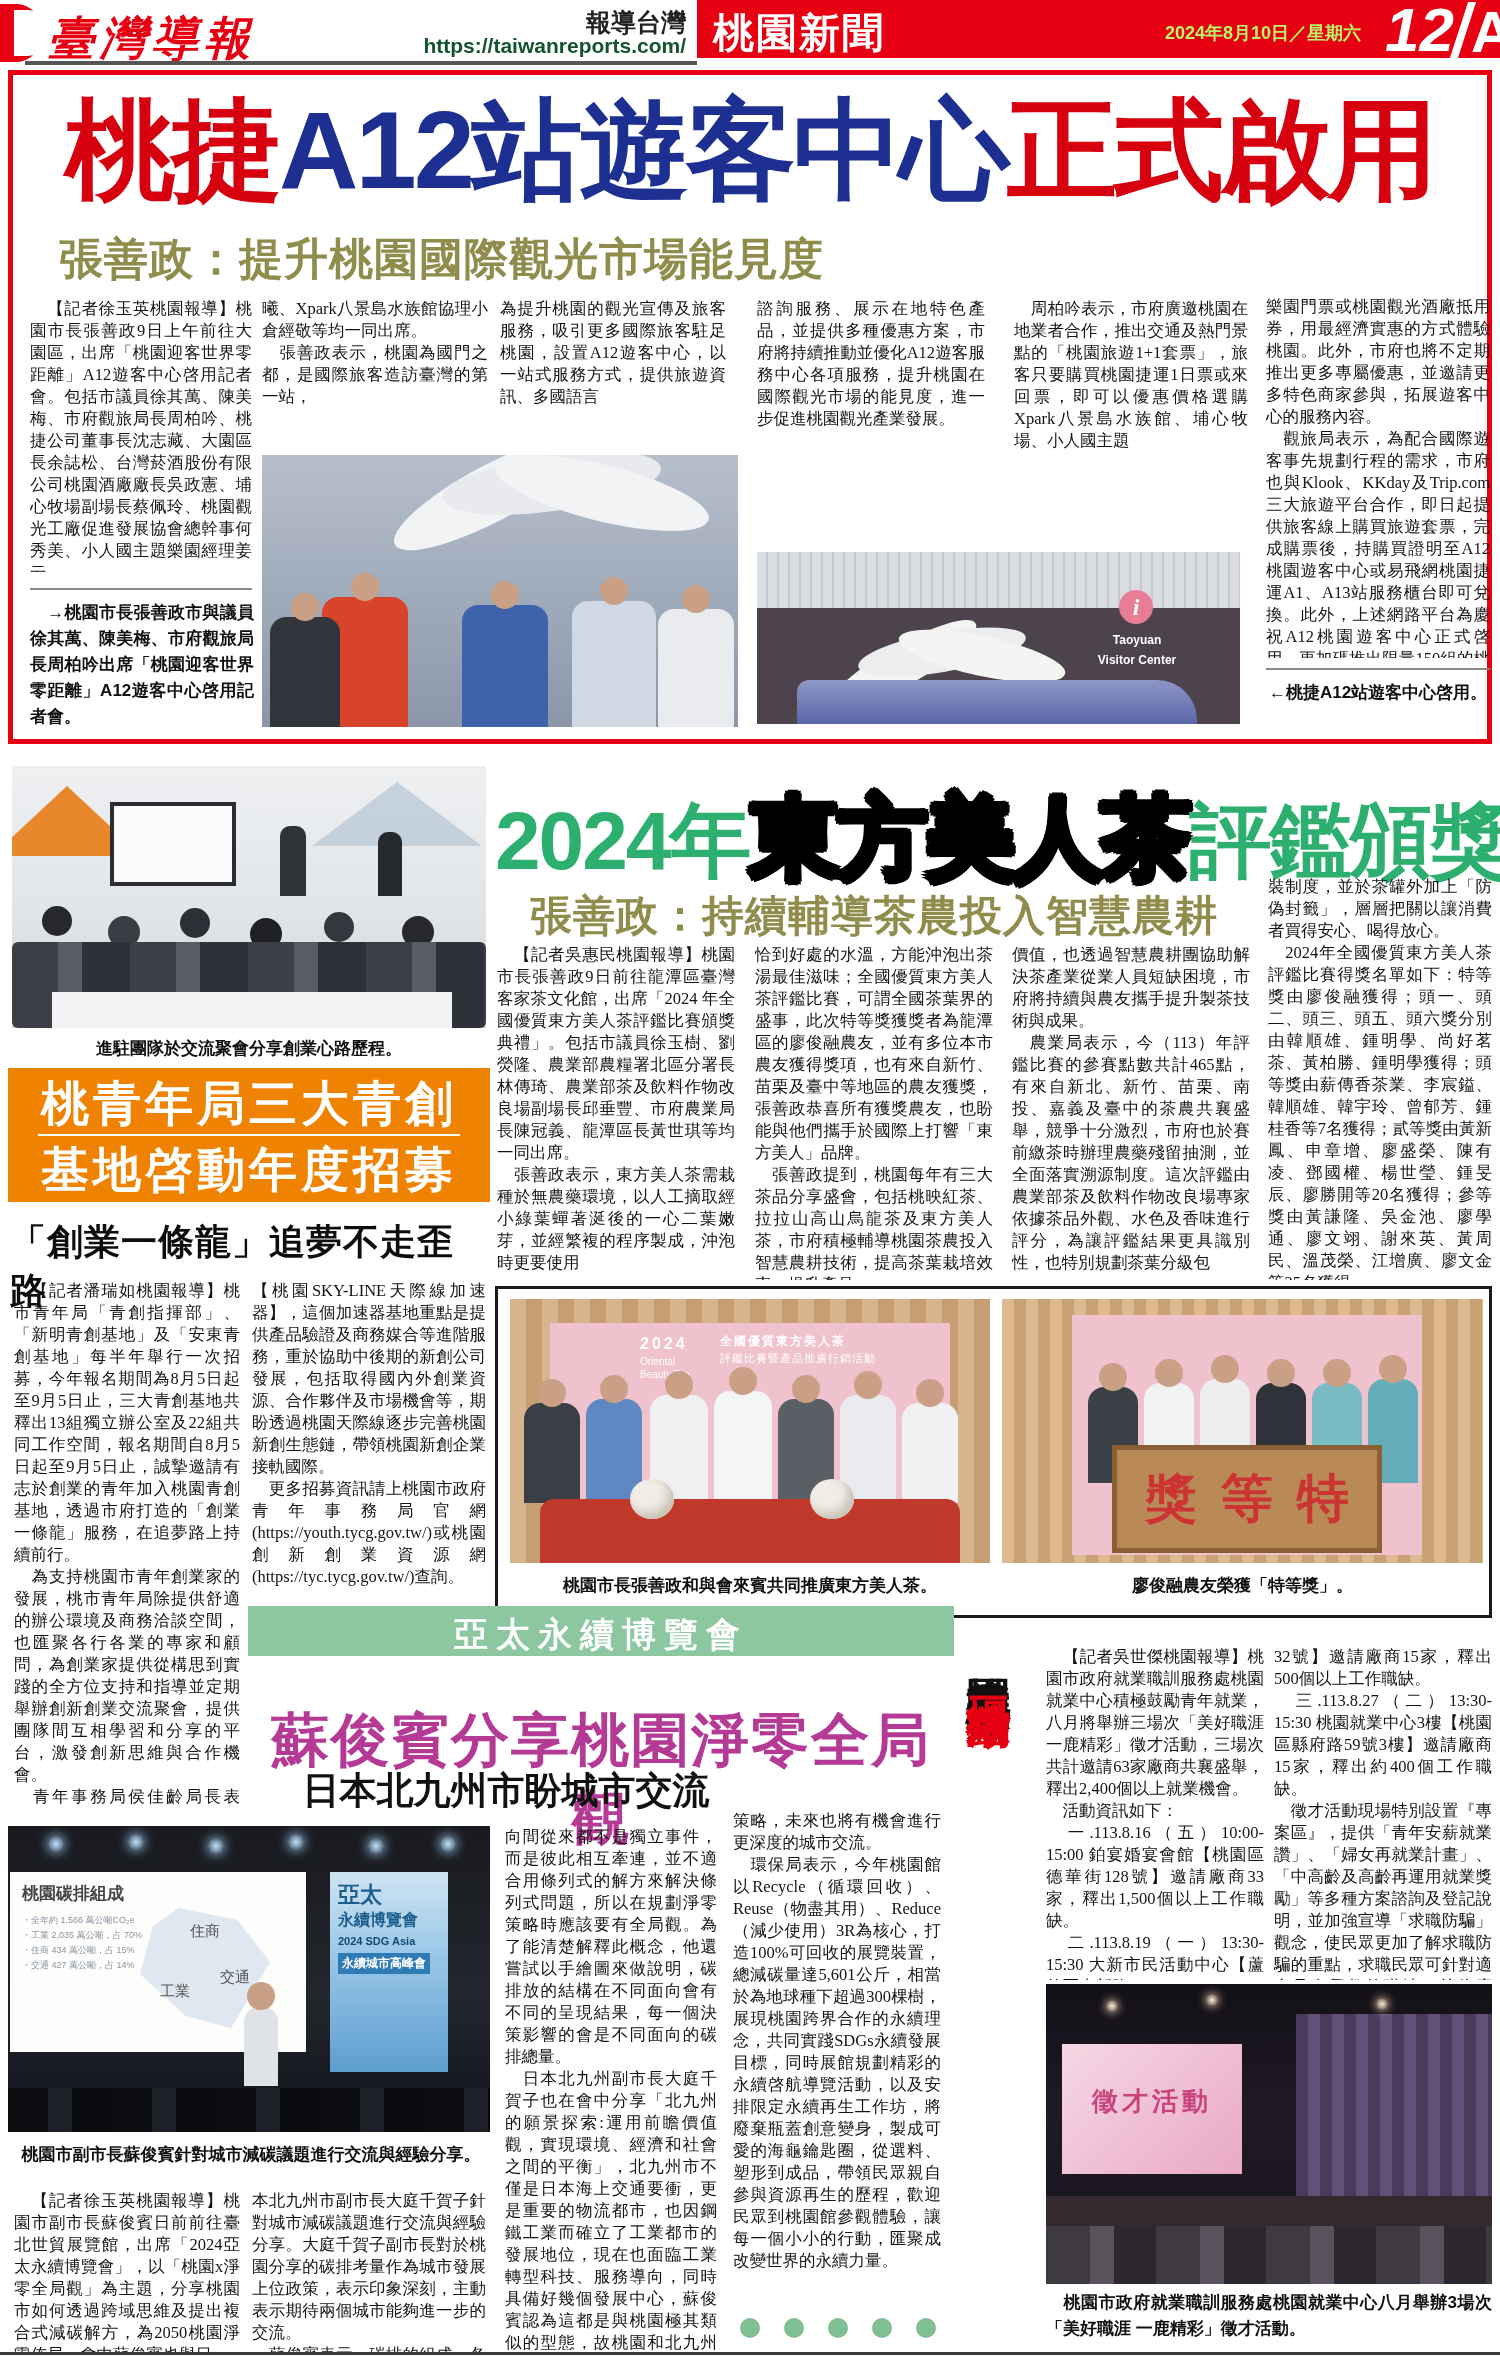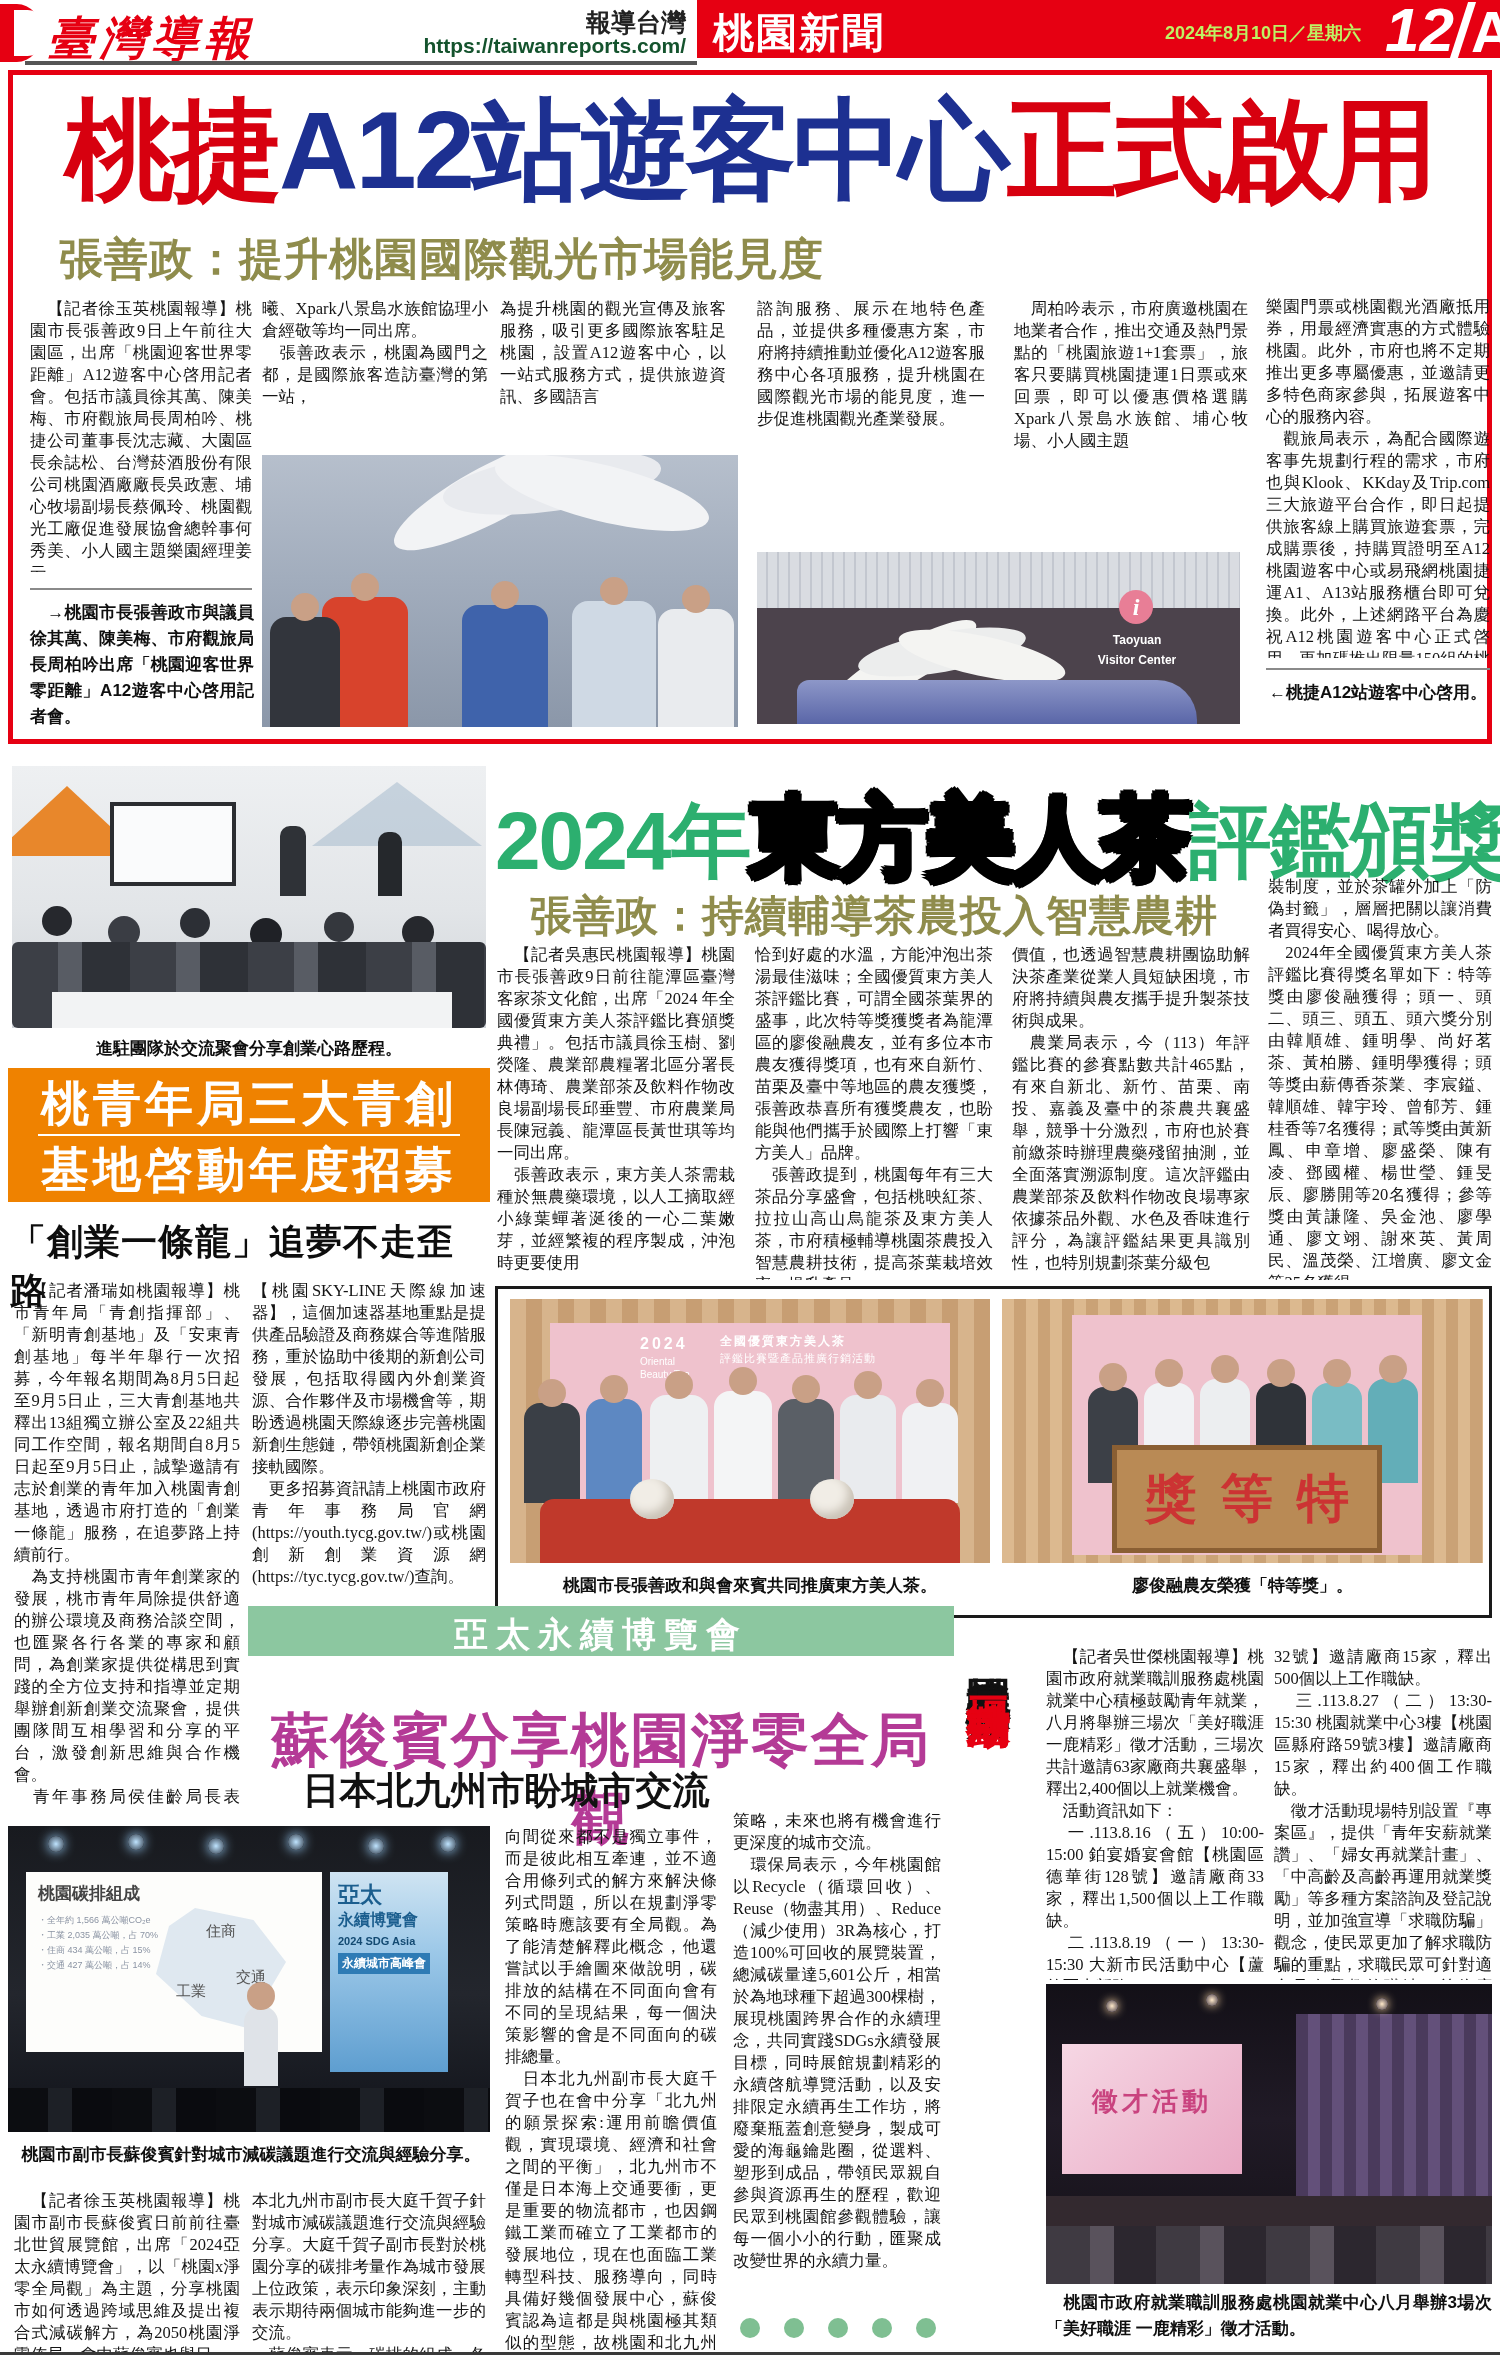--- a/index.html
+++ b/index.html
@@ -199,21 +199,21 @@
   <div class="abs sans" style="left:248px;top:1690px;width:706px;text-align:center;color:#b43a96;font-size:58px;font-weight:900;letter-spacing:2px;margin-top:12px;">蘇俊賓分享桃園淨零全局觀</div>
   <div class="abs sans" style="left:286px;top:1766px;width:440px;text-align:center;color:#111;font-size:37px;font-weight:900;">日本北九州市盼城市交流</div>
 
   <div class="photo" style="left:8px;top:1826px;width:482px;height:306px;background:linear-gradient(180deg,#181a1f 0%,#23262d 55%,#11131a 100%);">
     <div class="head" style="left:40px;top:10px;width:16px;height:16px;background:radial-gradient(#bfe4ff,#2a3340);box-shadow:0 0 12px #9fd4ff;"></div>
     <div class="head" style="left:120px;top:8px;width:16px;height:16px;background:radial-gradient(#bfe4ff,#2a3340);box-shadow:0 0 12px #9fd4ff;"></div>
     <div class="head" style="left:200px;top:12px;width:16px;height:16px;background:radial-gradient(#bfe4ff,#2a3340);box-shadow:0 0 12px #9fd4ff;"></div>
     <div class="head" style="left:280px;top:8px;width:16px;height:16px;background:radial-gradient(#bfe4ff,#2a3340);box-shadow:0 0 12px #9fd4ff;"></div>
     <div class="head" style="left:360px;top:12px;width:16px;height:16px;background:radial-gradient(#bfe4ff,#2a3340);box-shadow:0 0 12px #9fd4ff;"></div>
     <div class="head" style="left:432px;top:10px;width:16px;height:16px;background:radial-gradient(#bfe4ff,#2a3340);box-shadow:0 0 12px #9fd4ff;"></div>
-    <div class="abs" style="left:18px;top:46px;width:296px;height:180px;background:#fdfdfb;padding:10px 12px;">
+    <div class="abs" style="left:2px;top:46px;width:296px;height:180px;background:#fdfdfb;padding:10px 12px;">
       <div class="sans" style="font-size:17px;font-weight:bold;color:#444;">桃園碳排組成</div>
       <div class="sans" style="margin-top:8px;font-size:9px;line-height:15px;color:#8a93a3;">
         <div>・全年約 1,566 萬公噸CO₂e</div>
         <div>・工業 2,035 萬公噸，占 70%</div>
         <div>・住商 434 萬公噸，占 15%</div>
         <div>・交通 427 萬公噸，占 14%</div>
       </div>
       <div class="abs" style="left:130px;top:36px;width:130px;height:120px;background:#dfe8f0;clip-path:polygon(30% 0,75% 10%,100% 45%,70% 100%,35% 90%,0 55%,10% 15%);"></div>
       <div class="abs sans" style="left:180px;top:50px;font-size:15px;color:#555;">住商</div>
       <div class="abs sans" style="left:150px;top:110px;font-size:15px;color:#555;">工業</div>

